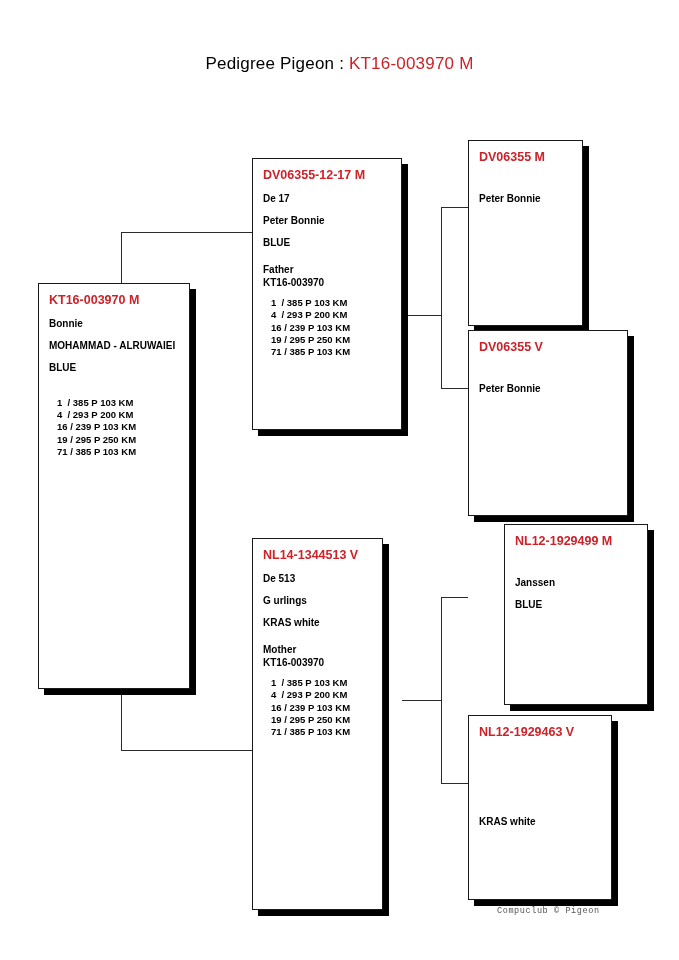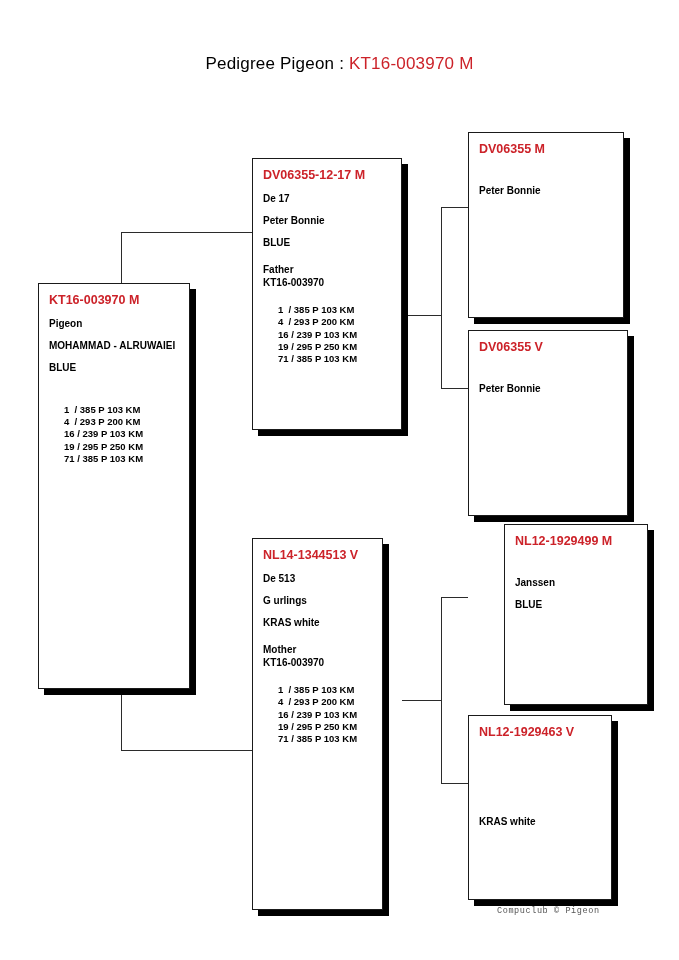--- a/index.html
+++ b/index.html
@@ -66,21 +66,21 @@
     color: #000000;
     font-weight: bold;
     font-size: 10px;
     line-height: 13px;
     margin: 0 0 9px 0;
     white-space: nowrap;
   }
   .bx-line.tight { margin-bottom: 0; }
   .bx-gap { height: 6px; }
   .bx-list {
-    margin: 15px;
+    margin: 8px;
     padding: 0;
   }
   .bx-list div {
     color: #000000;
     font-weight: bold;
     font-size: 9.5px;
     line-height: 12.2px;
     white-space: pre;
   }
   .bx-sublabel {
@@ -88,21 +88,21 @@
     font-weight: bold;
     font-size: 10px;
     line-height: 12.6px;
     white-space: nowrap;
   }
 
   
   #box-self      { left: 38px;  top: 283px; width: 152px; height: 406px; }
   #box-father    { left: 252px; top: 158px; width: 150px; height: 272px; }
   #box-mother    { left: 252px; top: 538px; width: 131px; height: 372px; }
-  #box-gp1       { left: 468px; top: 132px; width: 156px; height: 186px; }
+  #box-gp1       { left: 468px; top: 140px; width: 115px; height: 186px; }
   #box-gp2       { left: 468px; top: 330px; width: 160px; height: 186px; }
   #box-gp3       { left: 468px; top: 524px; width: 144px; height: 181px; margin-left: 36px; }
   #box-gp4       { left: 468px; top: 715px; width: 144px; height: 185px; }
 
   
   .gp-spacer-sm { height: 18px; }
   .gp-spacer-lg { height: 66px; }
 
   
   .footer {
@@ -155,21 +155,21 @@
   <div class="line hline" style="left:441px; top:388px; width:27px;"></div>
 
   <div class="line hline" style="left:402px; top:700px; width:40px;"></div>
   <div class="line vline" style="left:441px; top:597px; height:186px;"></div>
   <div class="line hline" style="left:441px; top:597px; width:27px;"></div>
   <div class="line hline" style="left:441px; top:783px; width:27px;"></div>
 
   <div class="box" id="box-self">
     <div class="box-inner">
       <div class="bx-id">KT16-003970 M</div>
-      <div class="bx-line">Pigeon</div>
+      <div class="bx-line">Bonnie</div>
       <div class="bx-line">MOHAMMAD - ALRUWAIEI</div>
       <div class="bx-line">BLUE</div>
       <div class="bx-gap"></div>
       <div class="bx-list">
         <div>1  / 385 P 103 KM</div>
         <div>4  / 293 P 200 KM</div>
         <div>16 / 239 P 103 KM</div>
         <div>19 / 295 P 250 KM</div>
         <div>71 / 385 P 103 KM</div>
       </div>

